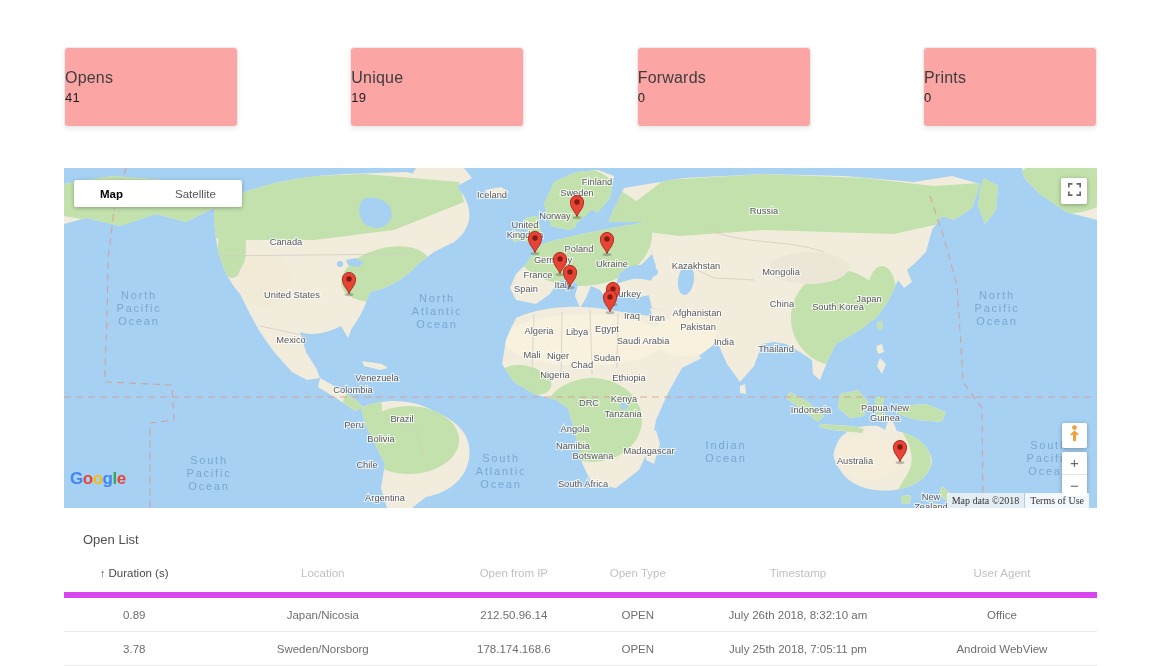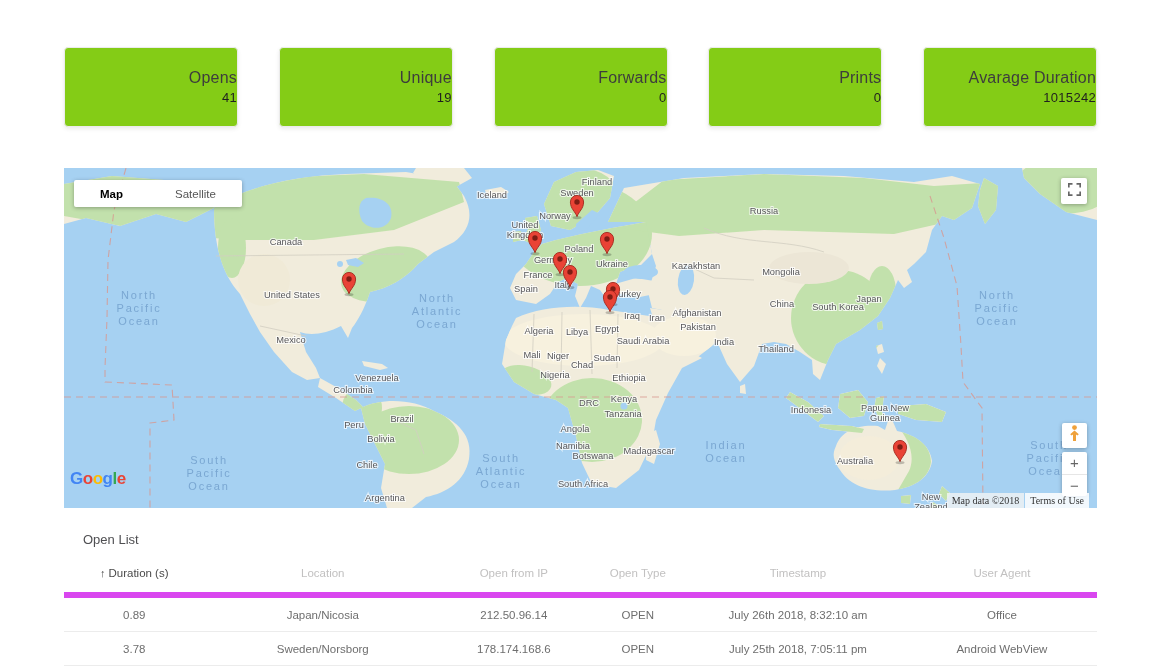--- a/index.html
+++ b/index.html
@@ -1,21 +1,21 @@
 <!DOCTYPE html>
 <html><head>
 <meta charset="utf-8">
 <style>
   html,body{margin:0;padding:0;background:#fff;}
   body{width:1156px;height:666px;overflow:hidden;font-family:"Liberation Sans",sans-serif;-webkit-font-smoothing:antialiased;}
   .content{padding:0 59px 0 64px;}
   
   .stats-row{display:flex;justify-content:space-between;margin-top:47px;}
-  .card{width:172px;height:78px;background:#84cc16;border:1px solid #ebebeb;border-radius:4px;
-        box-shadow:0 2px 4px rgba(0,0,0,.08);display:flex;flex-direction:column;align-items:flex-end;justify-content:center;}
+  .card{width:172px;height:78px;background:#fca5a5;border:1px solid #ebebeb;border-radius:4px;
+        box-shadow:0 2px 4px rgba(0,0,0,.08);display:flex;flex-direction:column;align-items:flex-start;justify-content:center;}
   .card-label{font-size:16px;color:#3d3d3d;letter-spacing:.2px;}
   .card-value{font-size:13px;font-weight:normal;color:#1f1f1f;margin-top:3px;letter-spacing:.3px;}
   
   .map-wrap{position:relative;width:1033px;height:340px;margin-top:41px;overflow:hidden;background:#a6d1f2;}
   .map-wrap svg.world{position:absolute;left:0;top:0;}
   .ml-o{fill:#7aa7d2;font-size:11px;letter-spacing:1.8px;text-anchor:middle;font-family:"Liberation Sans",sans-serif;}
   .ml-c{fill:#57575a;font-size:9.3px;text-anchor:middle;paint-order:stroke;stroke:rgba(255,255,255,.72);stroke-width:2.2px;font-family:"Liberation Sans",sans-serif;}
   .map-ctl{position:absolute;left:10px;top:12px;display:flex;background:#fff;border-radius:2px;
            box-shadow:0 1px 4px rgba(0,0,0,.3);height:27px;align-items:stretch;z-index:5;}
   .map-ctl .btn{display:flex;align-items:center;padding:0 26px;font-size:11.5px;color:#565656;cursor:pointer;}
@@ -55,24 +55,20 @@
       <div class="card-label">Unique</div>
       <div class="card-value">19</div>
     </div>
     <div class="card">
       <div class="card-label">Forwards</div>
       <div class="card-value">0</div>
     </div>
     <div class="card">
       <div class="card-label">Prints</div>
       <div class="card-value">0</div>
-    </div>
-    <div class="card">
-      <div class="card-label">Avarage Duration</div>
-      <div class="card-value">1015242</div>
     </div>
   </div>
 
   <div class="map-wrap">
     <svg class="world" width="1033" height="340" viewBox="0 0 1033 340">
       <defs>
         <path id="p1" d="M0,16 L48,8 L100,12 L140,22 L150,40 L122,54 L92,46 L56,58 L22,50 L0,56 Z"></path>
         <path id="p2" d="M150,40 C182,18 232,8 282,6 L342,4 L388,12 L400,28 C410,46 406,62 390,74 L370,84 L354,96 C340,112 324,120 306,124 C300,142 294,152 288,160 L284,170 L277,158 C262,166 246,168 236,164 L242,184 L252,200 L256,210 L243,212 L228,204 L210,184 L196,164 L186,146 L176,126 C158,106 150,78 150,40 Z"></path>
         <path id="p3" d="M256,210 L274,220 L292,232 L299,239 L291,243 L272,230 L254,219 Z"></path>
         <path id="p4" d="M352,0 L400,0 L408,10 L390,20 L362,14 L349,5 Z"></path>

